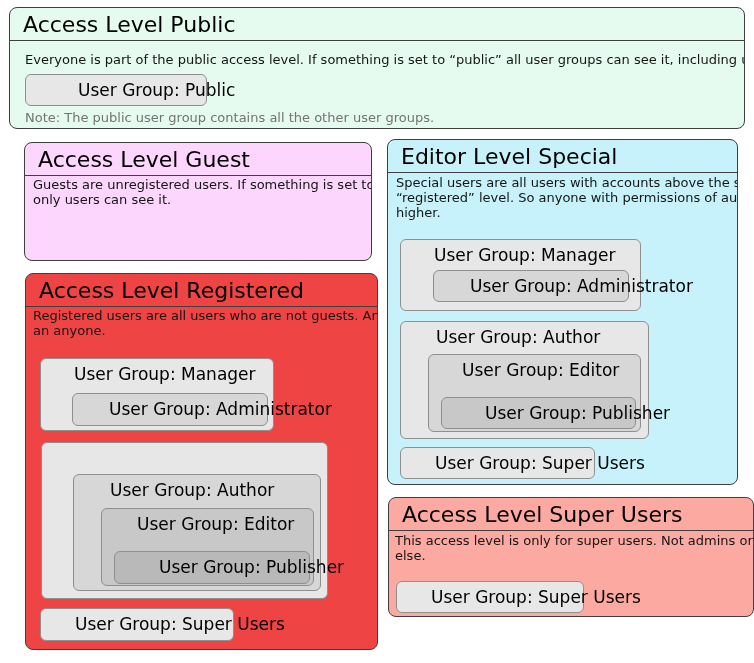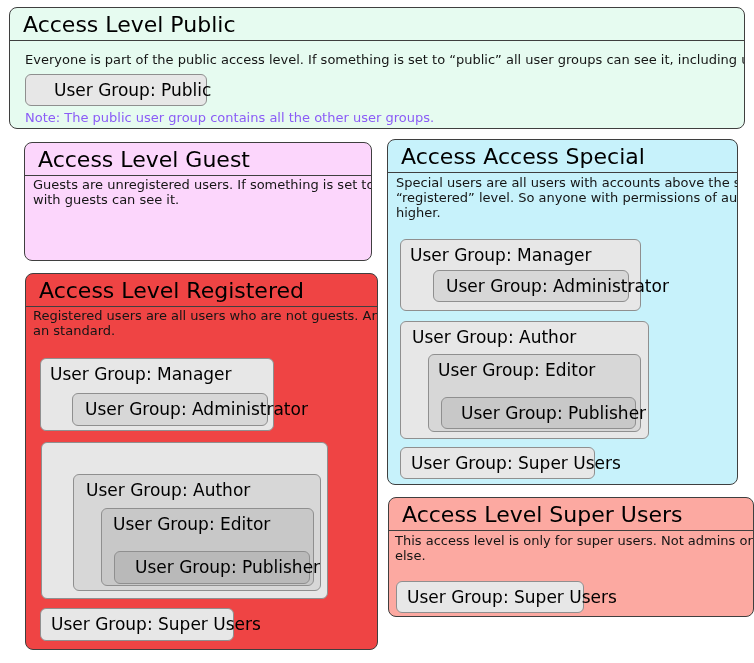--- a/index.html
+++ b/index.html
@@ -35,33 +35,34 @@
     font-size: 13px;
     line-height: 15px;
     white-space: nowrap;
     color: #151515;
   }
   .desc div { white-space: nowrap; }
   .note {
     position: absolute;
     font-size: 13px;
     white-space: nowrap;
-    color: #8b5cf6;
+    color: #737373;
   }
   
   .grp {
     position: absolute;
     border: 1px solid #8f8f8f;
     border-radius: 6px;
   }
   .glabel {
     display: block;
     font-size: 17px;
     line-height: 31px;
     white-space: nowrap;
+    margin-left: 24px;
   }
   .grp.container > .glabel { line-height: 30px; padding-top: 0; }
 </style>
 </head>
 <body>
 
 <div class="canvas">
 
   <div class="lvl" style="left: 9px; top: 7px; width: 736px; height: 122px; background-color: rgb(230, 251, 240);">
     <div class="ttl">Access Level Public</div>
@@ -71,29 +72,29 @@
     <div class="grp" style="left: 15px; top: 66px; width: 182px; height: 32px; background-color: rgb(231, 231, 231);">
       <span class="glabel" style="padding-left:28px;">User Group: Public</span>
     </div>
     <div class="note" style="left:15px; top:102px;">Note: The public user group contains all the other user groups.</div>
   </div>
 
   <div class="lvl" style="left: 24px; top: 142px; width: 348px; height: 119px; background-color: rgb(252, 214, 252);">
     <div class="ttl">Access Level Guest</div>
     <div class="desc" style="left:8px; top:34px;">
       <div>Guests are unregistered users. If something is set to “guest”</div>
-      <div>with guests can see it.</div>
+      <div>only users can see it.</div>
     </div>
   </div>
 
   <div class="lvl" style="left: 25px; top: 273px; width: 353px; height: 377px; background-color: #ef4444;">
     <div class="ttl">Access Level Registered</div>
     <div class="desc" style="left:7px; top:34px;">
       <div>Registered users are all users who are not guests. Anyone with</div>
-      <div>an standard.</div>
+      <div>an anyone.</div>
     </div>
 
     <div class="grp container" style="left: 14px; top: 84px; width: 234px; height: 73px; background-color: rgb(231, 231, 231);">
       <span class="glabel" style="padding-left:9px;">User Group: Manager</span>
       <div class="grp" style="left: 31px; top: 34px; width: 196px; height: 33px; background-color: rgb(215, 215, 215);">
         <span class="glabel" style="padding-left:12px;">User Group: Administrator</span>
       </div>
     </div>
 
     <div class="grp container" style="left: 15px; top: 168px; width: 287px; height: 157px; background-color: rgb(231, 231, 231);">
@@ -107,21 +108,21 @@
         </div>
       </div>
     </div>
 
     <div class="grp" style="left: 14px; top: 334px; width: 194px; height: 33px; background-color: rgb(231, 231, 231);">
       <span class="glabel" style="padding-left:10px;">User Group: Super Users</span>
     </div>
   </div>
 
   <div class="lvl" style="left: 387px; top: 139px; width: 351px; height: 346px; background-color: rgb(199, 242, 251);">
-    <div class="ttl">Access Access Special</div>
+    <div class="ttl">Editor Level Special</div>
     <div class="desc" style="left:8px; top:35px;">
       <div>Special users are all users with accounts above the standard</div>
       <div>“registered” level. So anyone with permissions of author or</div>
       <div>higher.</div>
     </div>
 
     <div class="grp container" style="left: 12px; top: 99px; width: 241px; height: 72px; background-color: rgb(231, 231, 231);">
       <span class="glabel" style="padding-left:9px;">User Group: Manager</span>
       <div class="grp" style="left: 32px; top: 30px; width: 196px; height: 32px; background-color: rgb(215, 215, 215);">
         <span class="glabel" style="padding-left:12px;">User Group: Administrator</span>

